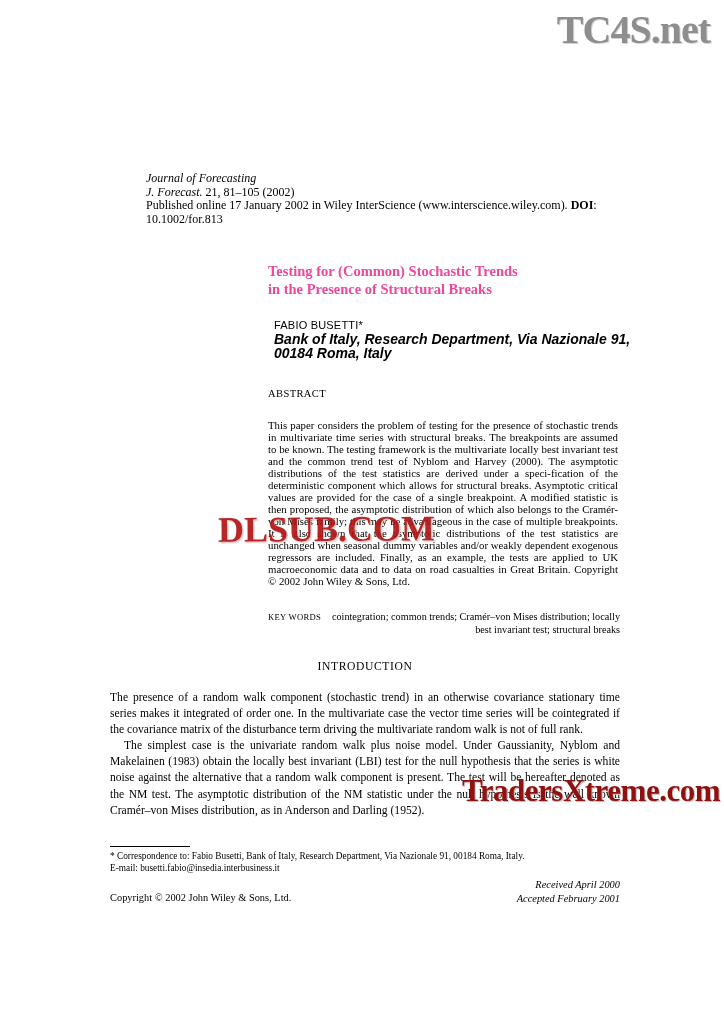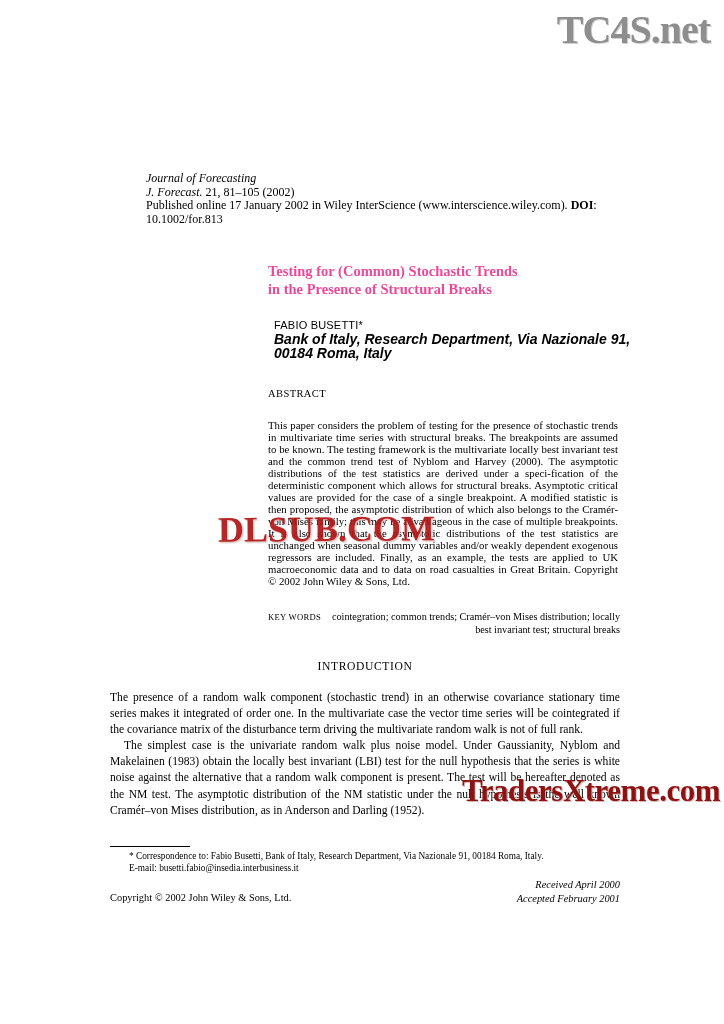--- a/index.html
+++ b/index.html
@@ -167,21 +167,20 @@
     width: 80px;
     border-top: 0.8px solid #000;
   }
   .footnote {
     position: absolute;
     left: 110px;
     top: 850px;
     width: 510px;
     font-size: 9.3px;
     line-height: 12px;
-    margin-left: 19px;
   }
   .dates {
     position: absolute;
     right: 104px;
     top: 878px;
     width: 260px;
     text-align: right;
     font-style: italic;
     font-size: 10.4px;
     line-height: 14px;

